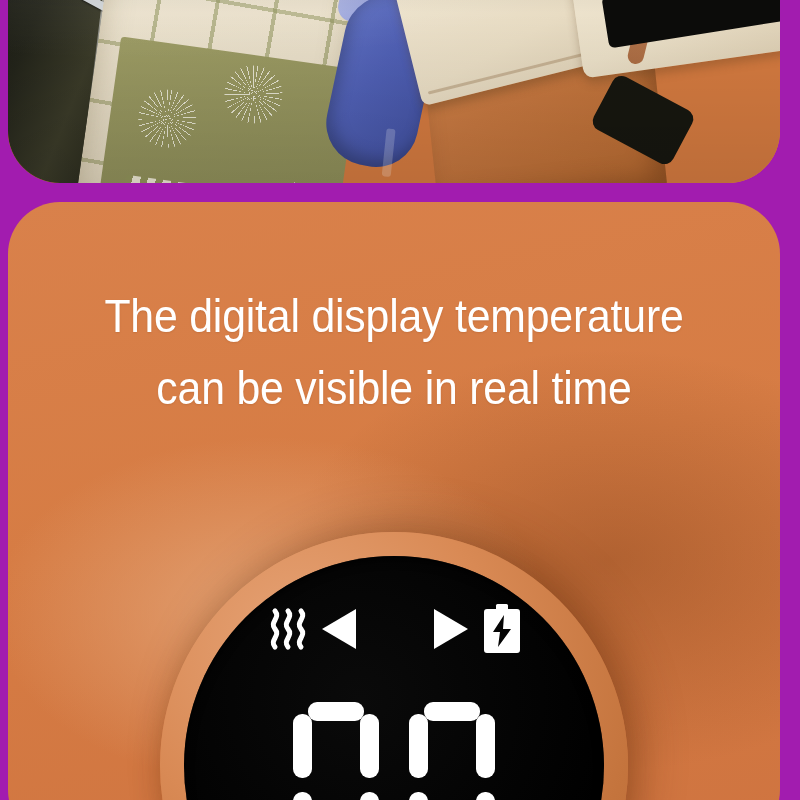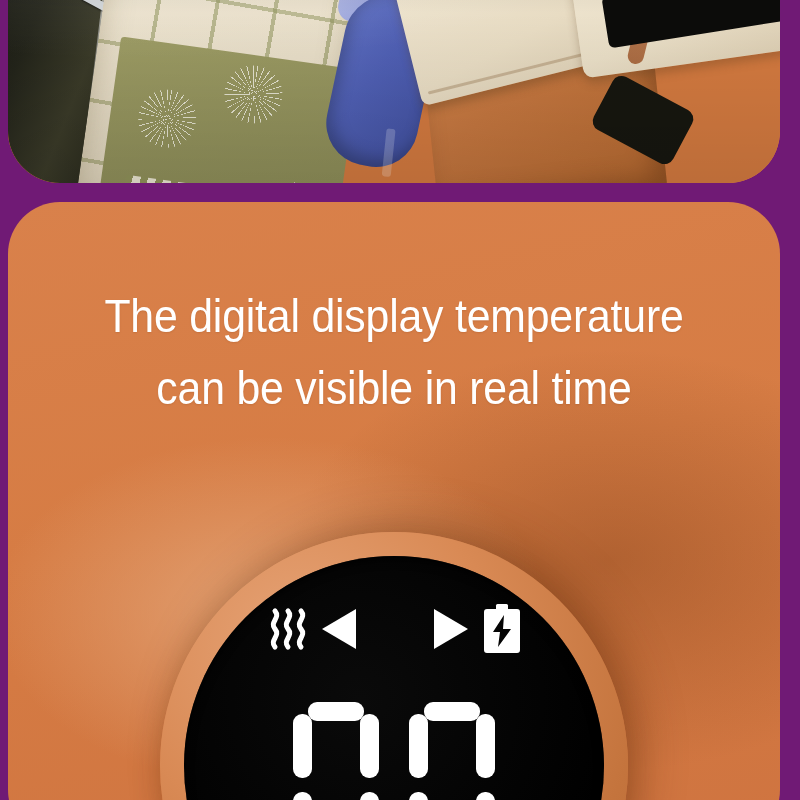--- a/index.html
+++ b/index.html
@@ -12,21 +12,21 @@
     width: 800px;
     height: 800px;
     overflow: hidden;
     font-family: "Liberation Sans", "DejaVu Sans", sans-serif;
     position: relative;
   }
 
   .page {
     position: absolute;
     inset: 0;
-    background: #701a75;
+    background: #a21caf;
   }
 
   
   .panel-photo {
     position: absolute;
     left: 8px;
     top: -60px;
     width: 772px;
     height: 243px;
     border-radius: 52px;

